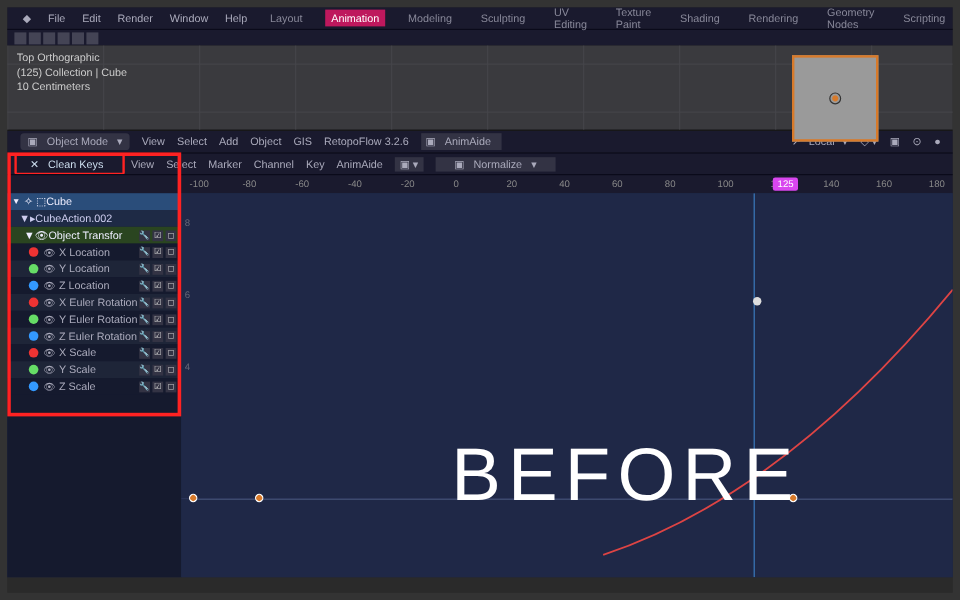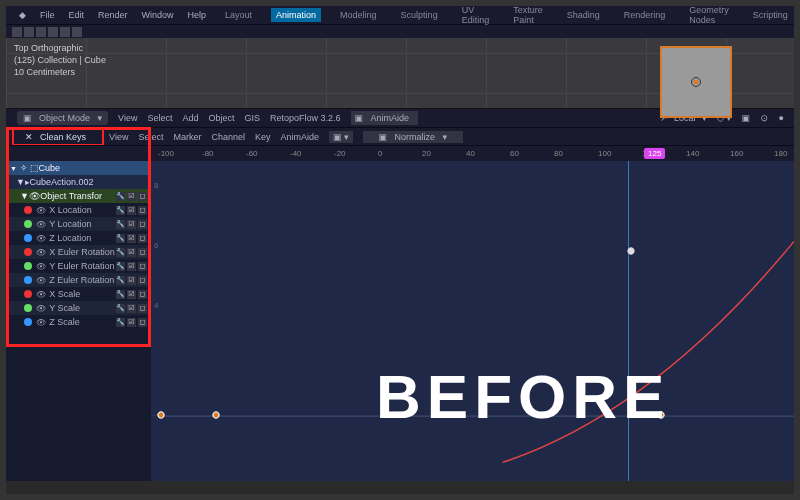--- a/index.html
+++ b/index.html
@@ -2,21 +2,21 @@
 <html><head>
 <meta charset="utf-8">
 <style>
 *{margin:0;padding:0;box-sizing:border-box;font-family:'Segoe UI',sans-serif}
 body{background:#333;width:800px;height:500px;overflow:hidden;position:relative}
 .frame{background:#2a2a2a;width:788px;height:488px;margin:6px auto;position:relative;overflow:hidden}
 .topbar{background:#1a1a2e;height:18px;display:flex;align-items:center;padding:0 6px;font-size:9px;color:#aab}
 .topbar span{margin:0 7px;cursor:pointer}
 .topbar .spacer{flex:1}
 .topbar .tab{padding:2px 5px;color:#889}
-.topbar .tab.active{background:#0369a1;color:#fff}
+.topbar .tab.active{background:#be185d;color:#fff}
 .modebar{background:#1a1a2e;height:14px;border-top:1px solid #0a0a1a;display:flex;align-items:center;padding:0 6px}
 .modebar .chip{width:10px;height:10px;background:#445;margin-right:2px}
 .viewport{background:#3a3a3e;height:71px;position:relative;border-bottom:1px solid #111}
 .viewport .info{position:absolute;left:8px;top:4px;font-size:9px;color:#ccc;line-height:12px}
 .viewport .grid{position:absolute;inset:0;background:
  linear-gradient(90deg,#45454a 1px,transparent 1px) 0 0/80px 100%,
  linear-gradient(#45454a 1px,transparent 1px) 0 50%/100% 40px}
 .viewport .camsq{position:absolute;right:62px;top:8px;width:72px;height:72px;background:#9a9a9a;border:2px solid #d87a2a}
 .viewport .camsq::after{content:'';position:absolute;left:50%;top:50%;width:8px;height:8px;transform:translate(-50%,-50%);background:radial-gradient(circle,#d87a2a 2px,transparent 3px);border:1px solid #333;border-radius:50%}
 .objbar{background:#1a1a2e;height:18px;display:flex;align-items:center;padding:0 6px;font-size:9px;color:#aab}
@@ -44,21 +44,21 @@
 .icons{margin-left:auto;display:flex;gap:2px}
 .icons span{width:9px;height:9px;background:#334;font-size:7px;display:flex;align-items:center;justify-content:center;color:#ccc}
 .plot{flex:1;position:relative;background:#1f2847;overflow:hidden}
 .plot .vline{position:absolute;top:0;bottom:0;width:1px;background:#3a7abd;left:477px}
 .plot .axis{position:absolute;left:3px;color:#667;font-size:8px}
 .plot .hline{position:absolute;left:0;right:0;height:1px;background:#2a3358}
 .plot .key{position:absolute;width:7px;height:7px;border-radius:50%;transform:translate(-50%,-50%) rotate(45deg)}
 .plot .key.w{background:#ddd}
 .plot .key.o{background:#d87a2a;border:1px solid #fff}
 .plot svg{position:absolute;inset:0}
-.before{position:absolute;left:225px;top:200px;font-size:62px;font-weight:700;color:#fff;letter-spacing:6px;font-family:Arial,sans-serif}
+.before{position:absolute;left:225px;top:200px;font-size:62px;font-weight:400;color:#fff;letter-spacing:6px;font-family:Arial,sans-serif}
 </style>
 </head>
 <body>
 
 <div class="frame">
  <div class="topbar">
   <span>◆</span>
   <span>File</span>
   <span>Edit</span>
   <span>Render</span>

